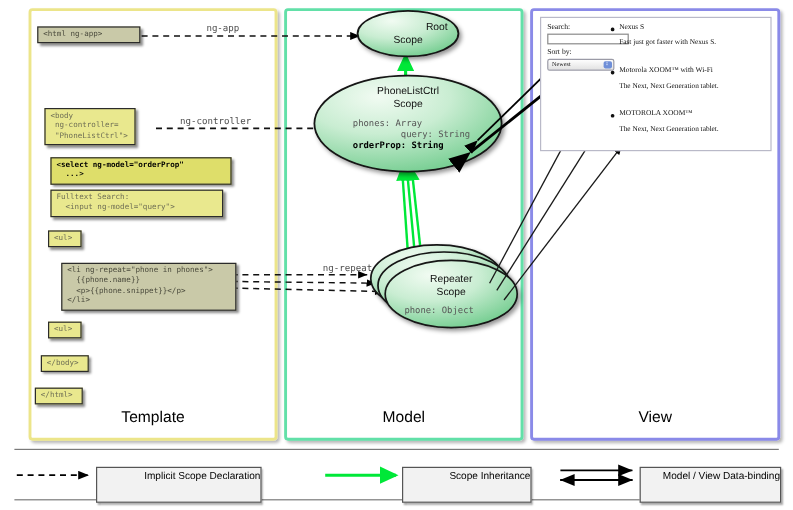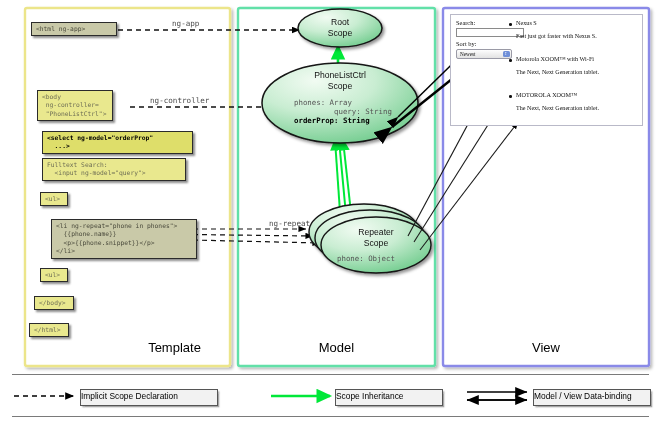--- a/index.html
+++ b/index.html
@@ -56,22 +56,22 @@
            background:#111;}
 
   
   .legend-sep{position:absolute;left:12px;top:374px;width:637px;height:1px;
               background:#7a7a7a;}
   .legend-sep2{position:absolute;left:12px;top:416px;width:637px;height:1px;
                background:#7a7a7a;}
   .legbox{position:absolute;box-sizing:border-box;
           background:#f2f2f2;border:1px solid #555;
           box-shadow:1.5px 1.5px 1.5px rgba(0,0,0,.35);
-          font-size:8.4px;color:#000;text-align:left;
-          line-height:13px;height:17px;white-space:nowrap;}
+          font-size:8.4px;color:#000;text-align:right;
+          line-height:13px;height:30px;white-space:nowrap;}
 </style>
 </head>
 <body>
 
 <div id="stage">
 
   <svg id="diagram" viewBox="0 0 661 425">
     <defs>
       <radialGradient id="scopeGrad" cx="34%" cy="22%" r="86%">
         <stop offset="0%" stop-color="#f1fbf2"></stop>
@@ -191,21 +191,21 @@
   &lt;p&gt;{{phone.snippet}}&lt;/p&gt;
 &lt;/li&gt;</div>
   <div class="codebox cb-plain" style="left:40px;  top:268px; width:28px;">&lt;ul&gt;</div>
   <div class="codebox cb-plain" style="left:34px;  top:296px; width:40px;">&lt;/body&gt;</div>
   <div class="codebox cb-plain" style="left:29px;  top:323px; width:40px;">&lt;/html&gt;</div>
 
   <div class="arrlabel" style="left:172px; top:19px;">ng-app</div>
   <div class="arrlabel" style="left:150px; top:96px;">ng-controller</div>
   <div class="arrlabel" style="left:245px; top:219px;padding-left:24px;">ng-repeat</div>
 
-  <div class="elltext ell-title" style="left:300px; top:17px; width:80px;">Root</div>
+  <div class="elltext ell-title" style="left:300px; top:17px; width:80px;padding-left:24px;">Root</div>
   <div class="elltext ell-title" style="left:300px; top:28px; width:80px;">Scope</div>
 
   <div class="elltext ell-title" style="left:290px; top:70px; width:100px;">PhoneListCtrl</div>
   <div class="elltext ell-title" style="left:290px; top:81px; width:100px;">Scope</div>
   <div class="ell-prop" style="position:absolute; left:294px; top:98px;">phones: Array</div>
   <div class="ell-prop" style="position:absolute; left:294px; top:107px;padding-left:40px;">query: String</div>
   <div class="ell-prop" style="position:absolute; left:294px; top:116px; font-weight:bold; color:#000;text-align:center;">orderProp: String</div>
 
   <div class="elltext ell-title" style="left:336px; top:227px; width:80px;">Repeater</div>
   <div class="elltext ell-title" style="left:336px; top:238px; width:80px;">Scope</div>
@@ -227,21 +227,21 @@
 
     <div class="vbullet" style="left:58px; top:44px;"></div>
     <div class="vitem" style="left:65px; top:40px;">Motorola XOOM™ with Wi-Fi</div>
     <div class="vsnip" style="left:65px; top:54px;">The Next, Next Generation tablet.</div>
 
     <div class="vbullet" style="left:58px; top:80px;"></div>
     <div class="vitem" style="left:65px; top:76px;">MOTOROLA XOOM™</div>
     <div class="vsnip" style="left:65px; top:90px;">The Next, Next Generation tablet.</div>
   </div>
 
-  <div class="panel-label" style="left:25px;  top:340px; width:205px;margin-left:47px;">Template</div>
+  <div class="panel-label" style="left:25px;  top:340px; width:205px;">Template</div>
   <div class="panel-label" style="left:238px; top:340px; width:197px;">Model</div>
   <div class="panel-label" style="left:443px; top:340px; width:206px;">View</div>
 
   <div class="legend-sep"></div>
   <div class="legend-sep2"></div>
 
   <div class="legbox" style="left:80px;  top:389px; width:138px;">Implicit Scope Declaration</div>
   <div class="legbox" style="left:335px; top:389px; width:108px;">Scope Inheritance</div>
   <div class="legbox" style="left:533px; top:389px; width:118px;">Model / View Data-binding</div>
 

